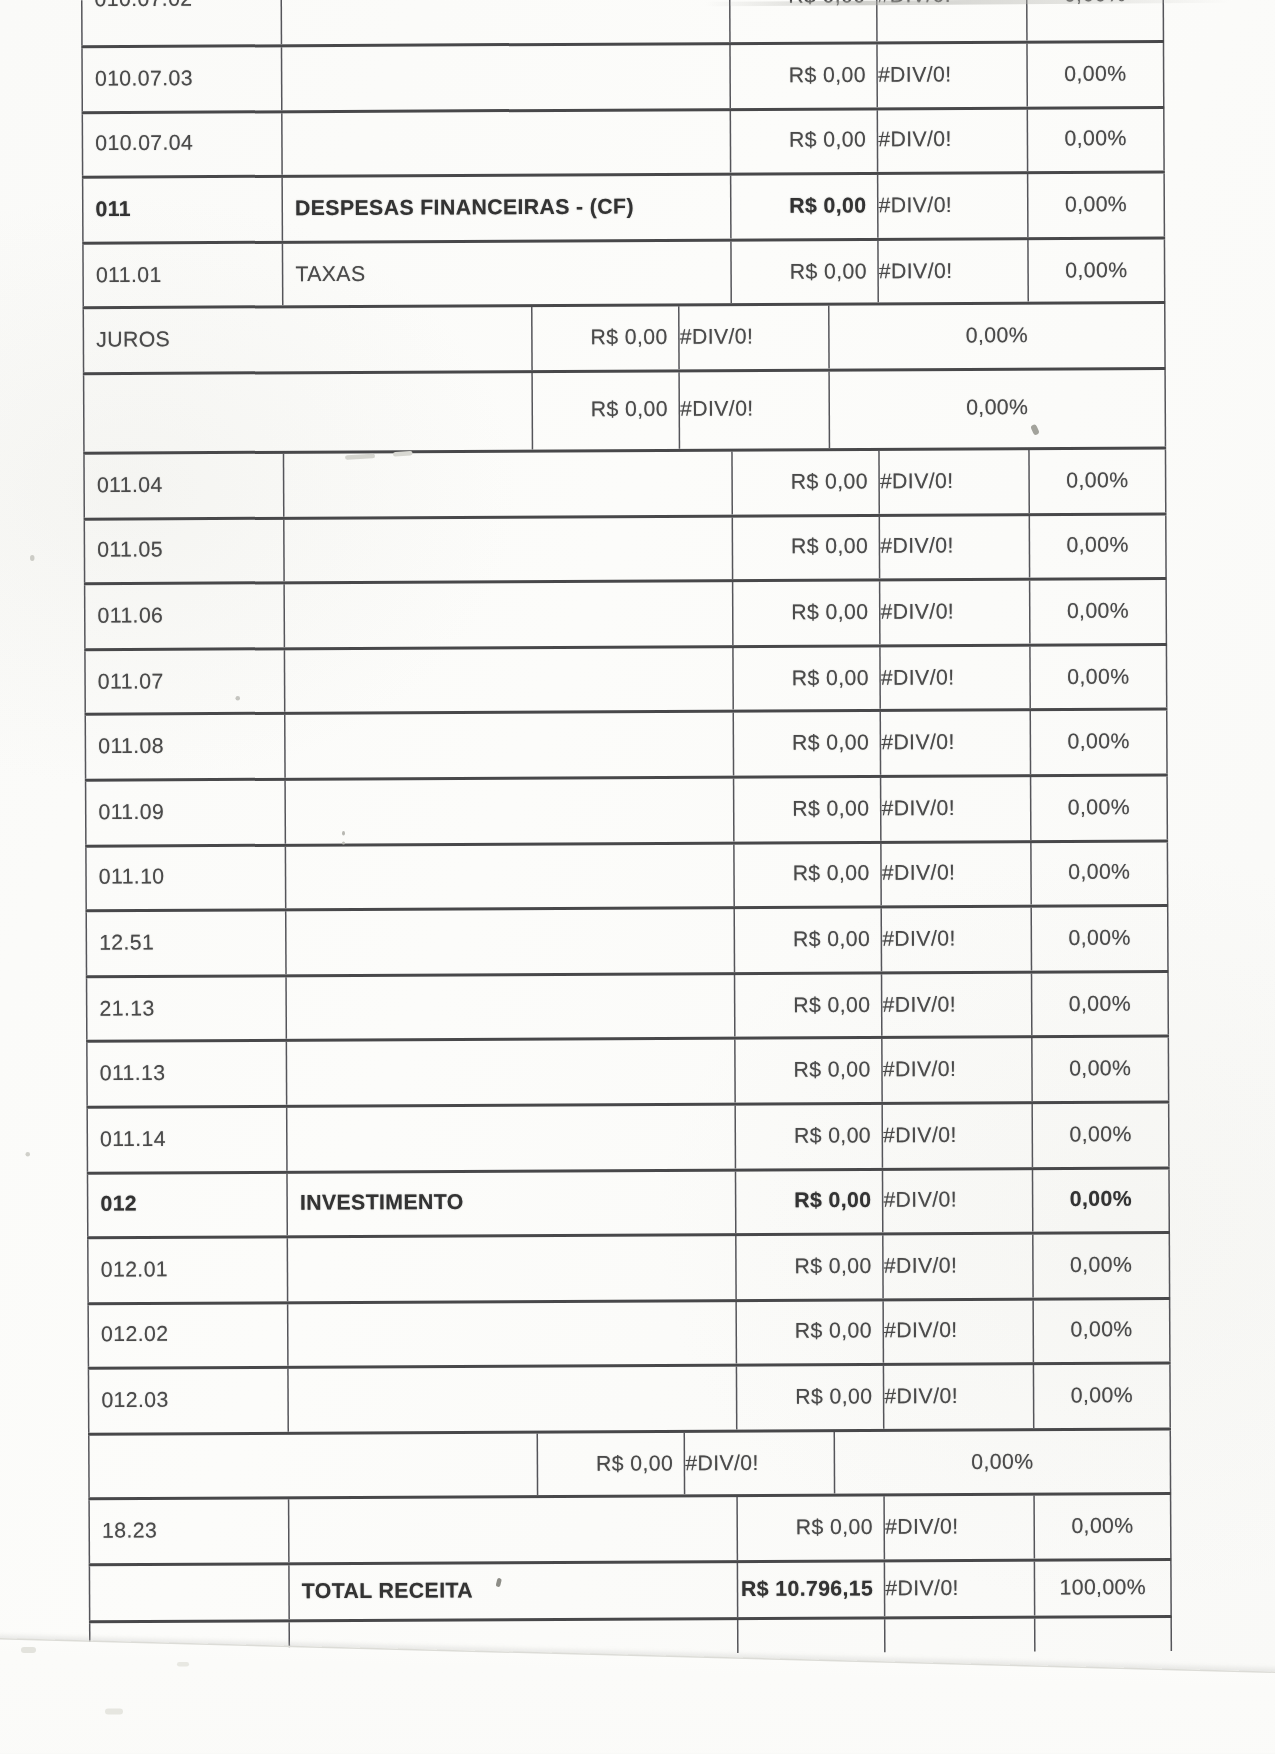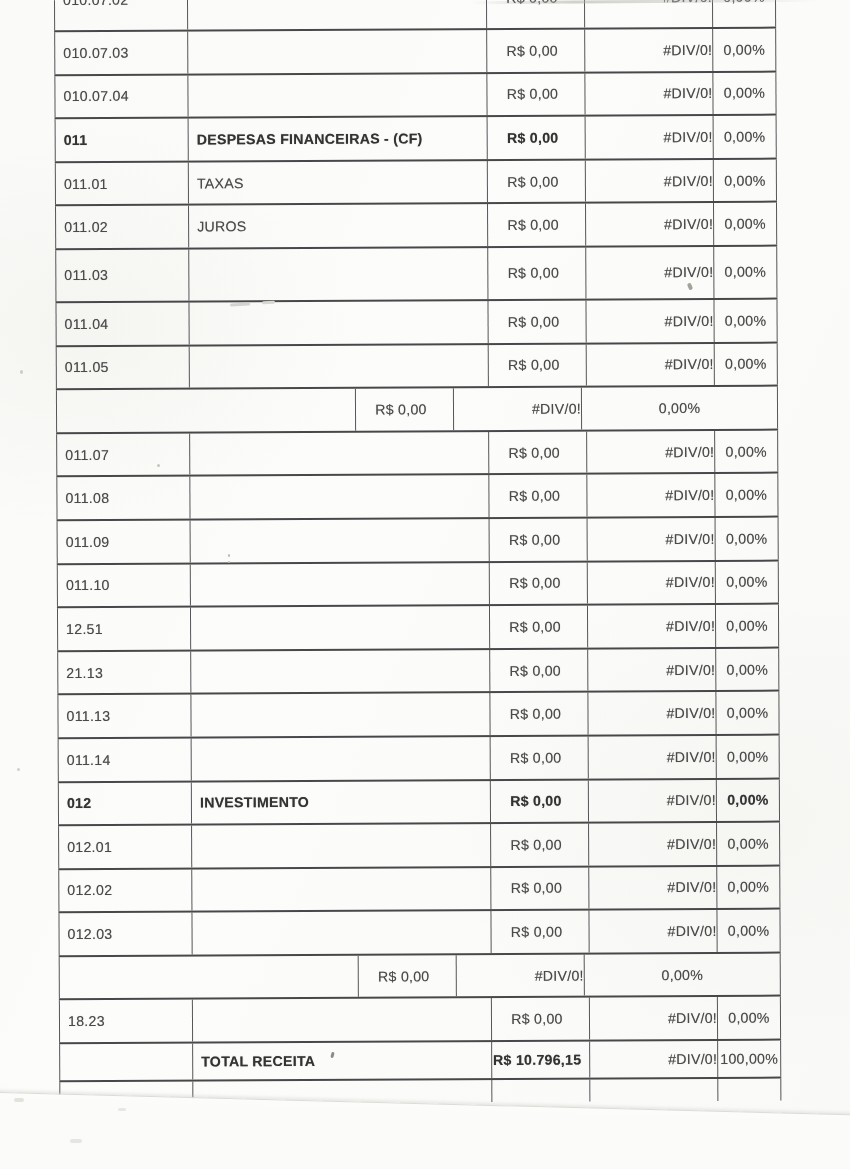--- a/index.html
+++ b/index.html
@@ -35,22 +35,22 @@
     display: flex; align-items: center;
     font-size: 14.2px;
     letter-spacing: 0.25px;
     color: #4a4a4a;
     overflow: visible;
     white-space: nowrap;
   }
   .t { text-shadow: 0 0 0.7px rgba(75,75,75,0.5); }
   .c-code { width: 133px; border-left: 1.8px solid #55555a; padding-left: 8px; }
   .c-desc { width: 299px; border-left: 1.8px solid #55555a; padding-left: 8px; }
-  .c-val  { width: 98px; border-left: 1.8px solid #55555a; justify-content: center; padding-right: 7px; }
-  .c-div  { width: 128px; border-left: 1.8px solid #55555a; justify-content: flex-end; }
+  .c-val  { width: 98px; border-left: 1.8px solid #55555a; justify-content: flex-end; padding-right: 7px; }
+  .c-div  { width: 100px; border-left: 1.8px solid #55555a; justify-content: flex-start; }
   .c-pct  { flex: 1; border-left: 1.8px solid #55555a; border-right: 1.8px solid #55555a; justify-content: center; }
   .row.bold .c-code, .row.bold .c-desc, .row.bold .c-val { font-weight: 700; color: #333; }
   .row.bold .c-code .t, .row.bold .c-desc .t, .row.bold .c-val .t { text-shadow: 0 0 0.8px rgba(45,45,45,0.55); }
   .c-pct.b { font-weight: 700; color: #333; }
   
   .v-cut-top { height: 32px; }
   .v-cut-top .cell { align-items: flex-start; }
   .v-cut-top .t { display: inline-block; line-height: 15px; transform: translateY(-7px); }
   .v-tall  { height: 53px; }
   .v-total { height: 38px; }
@@ -163,41 +163,35 @@
         </div>
     <div class="cell c-div">
           <span class="t">#DIV/0!</span>
         </div>
     <div class="cell c-pct">
           <span class="t">0,00%</span>
         </div>
   </div>
 
   <div class="row">
-    <div class="cell c-code">
-          <span class="t">011.02</span>
-        </div>
     <div class="cell c-desc">
           <span class="t">JUROS</span>
         </div>
     <div class="cell c-val">
           <span class="t">R$ 0,00</span>
         </div>
     <div class="cell c-div">
           <span class="t">#DIV/0!</span>
         </div>
     <div class="cell c-pct">
           <span class="t">0,00%</span>
         </div>
   </div>
 
   <div class="row v-tall">
-    <div class="cell c-code">
-          <span class="t">011.03</span>
-        </div>
     <div class="cell c-desc">
           <span class="t"></span>
         </div>
     <div class="cell c-val">
           <span class="t">R$ 0,00</span>
         </div>
     <div class="cell c-div">
           <span class="t">#DIV/0!</span>
         </div>
     <div class="cell c-pct">
@@ -235,20 +229,23 @@
         </div>
     <div class="cell c-div">
           <span class="t">#DIV/0!</span>
         </div>
     <div class="cell c-pct">
           <span class="t">0,00%</span>
         </div>
   </div>
 
   <div class="row">
+    <div class="cell c-code">
+          <span class="t">011.06</span>
+        </div>
     <div class="cell c-desc">
           <span class="t"></span>
         </div>
     <div class="cell c-val">
           <span class="t">R$ 0,00</span>
         </div>
     <div class="cell c-div">
           <span class="t">#DIV/0!</span>
         </div>
     <div class="cell c-pct">

